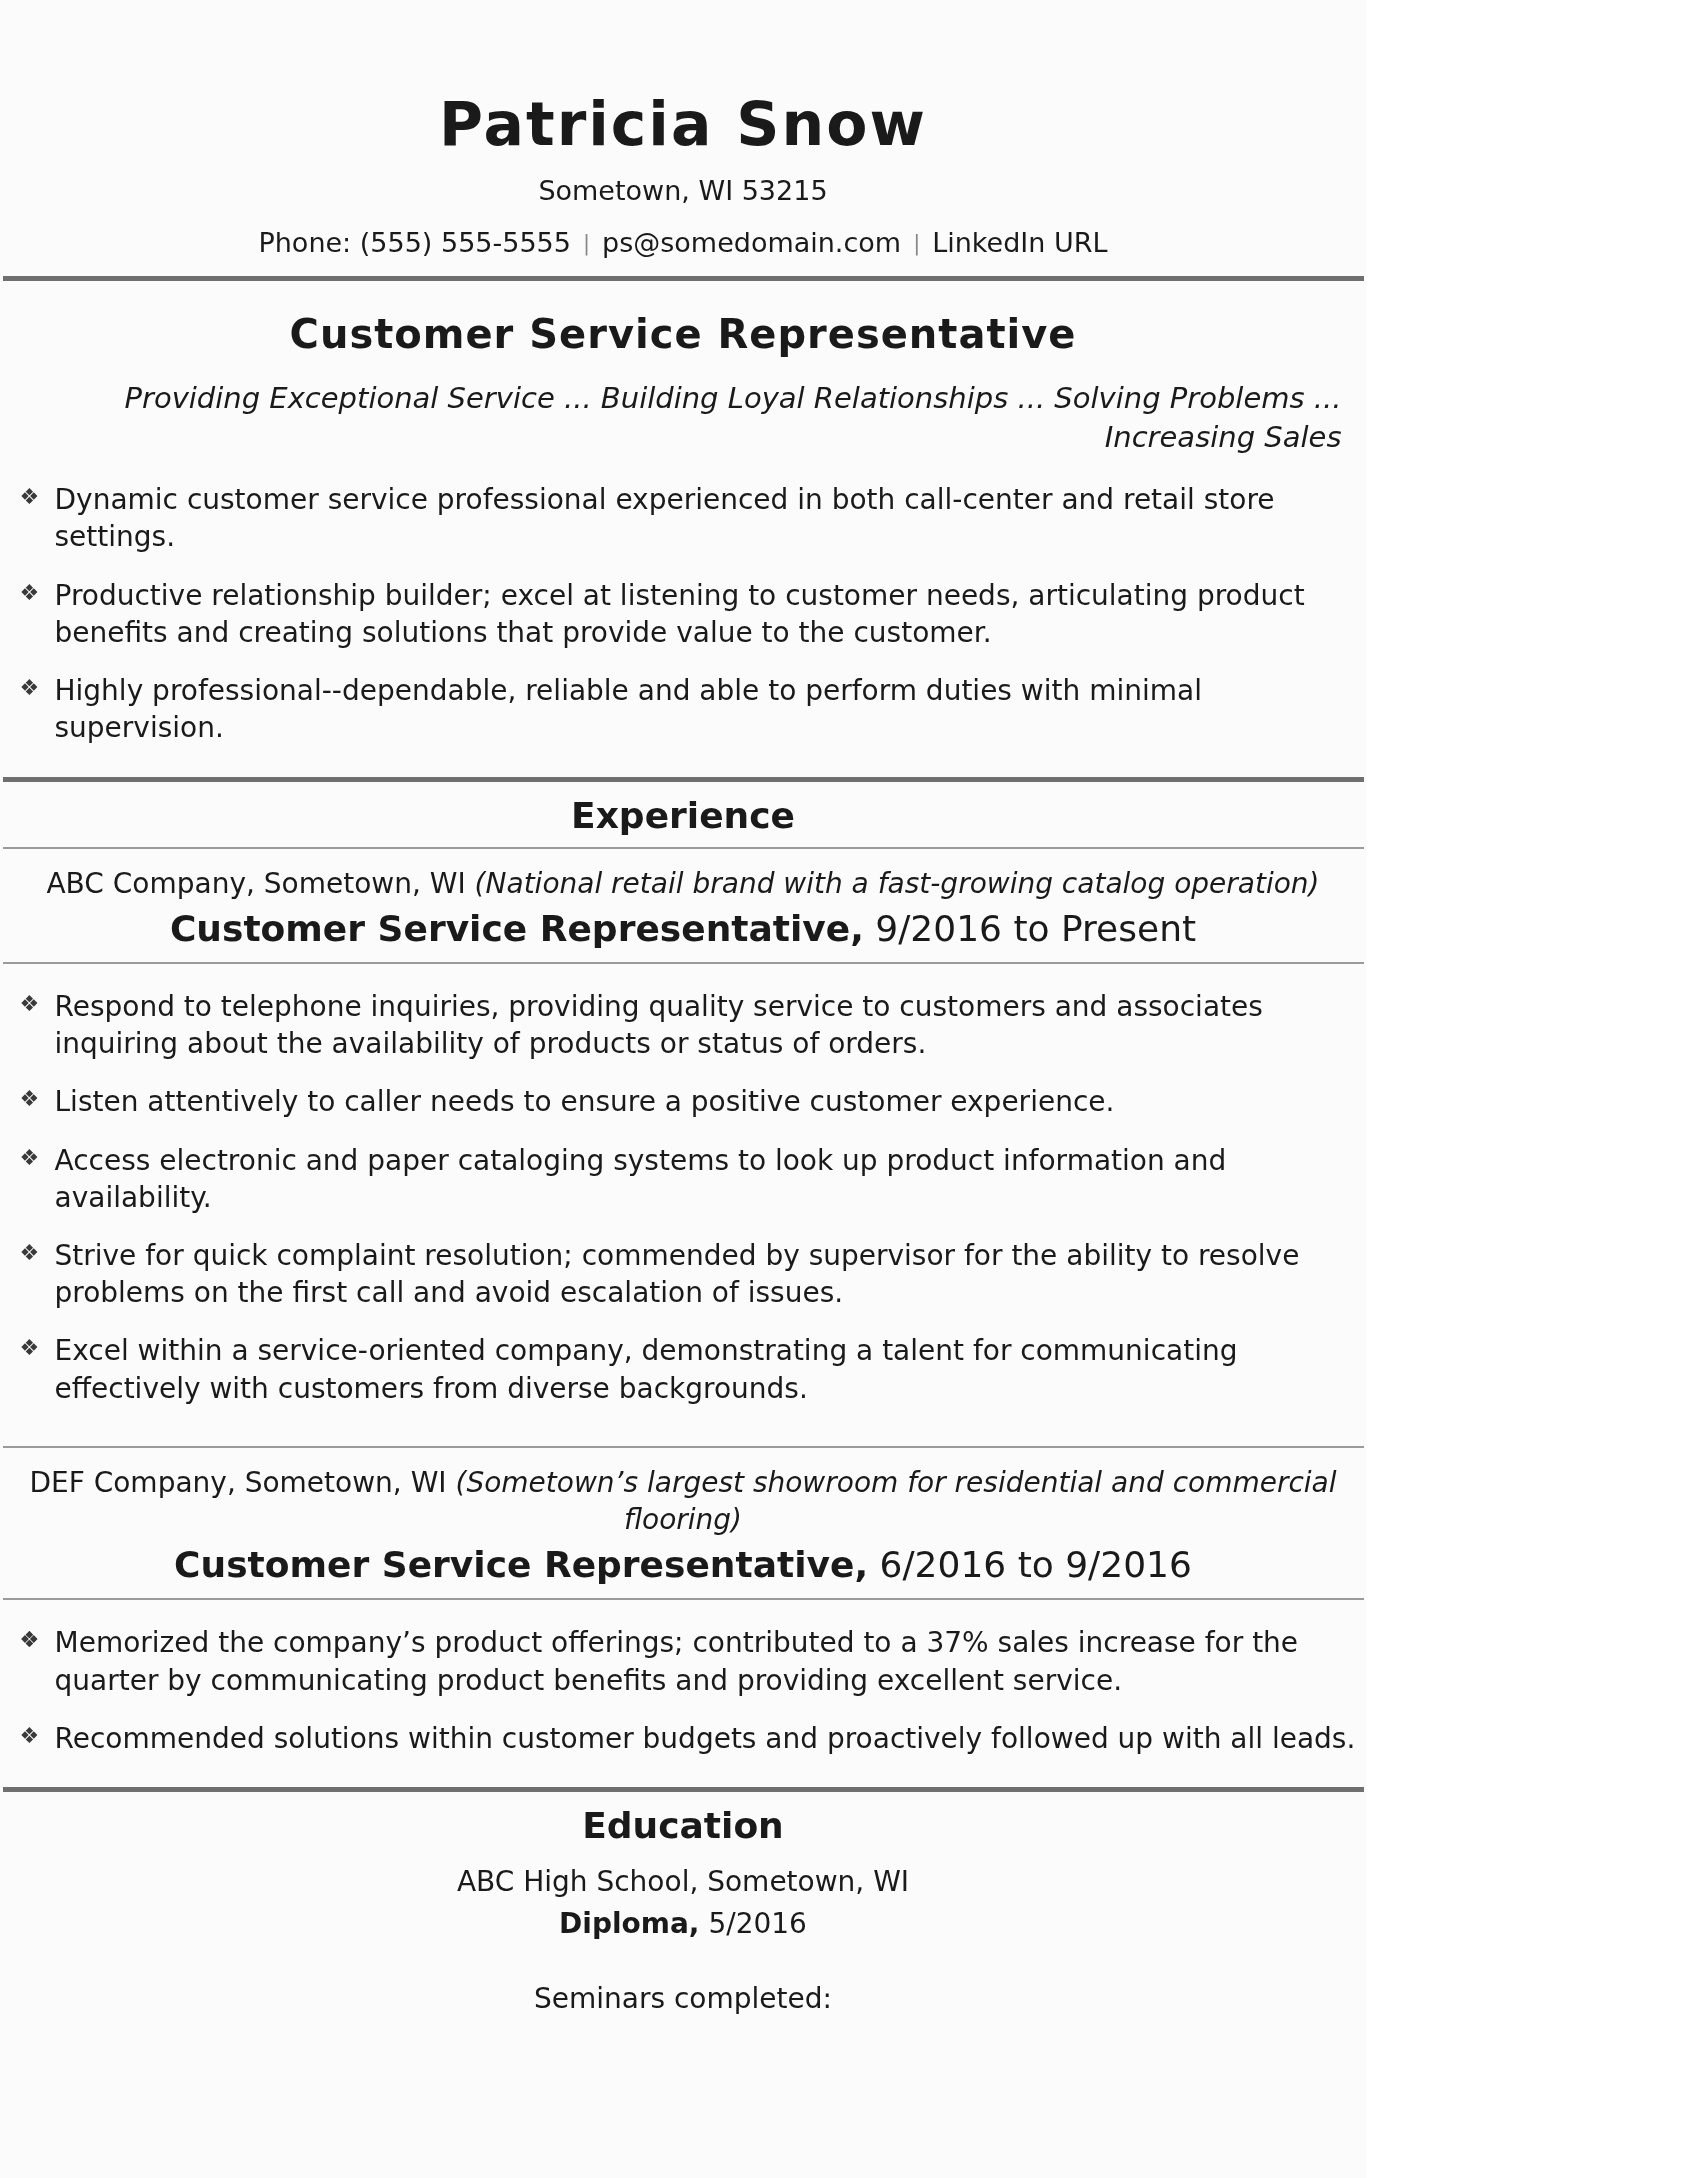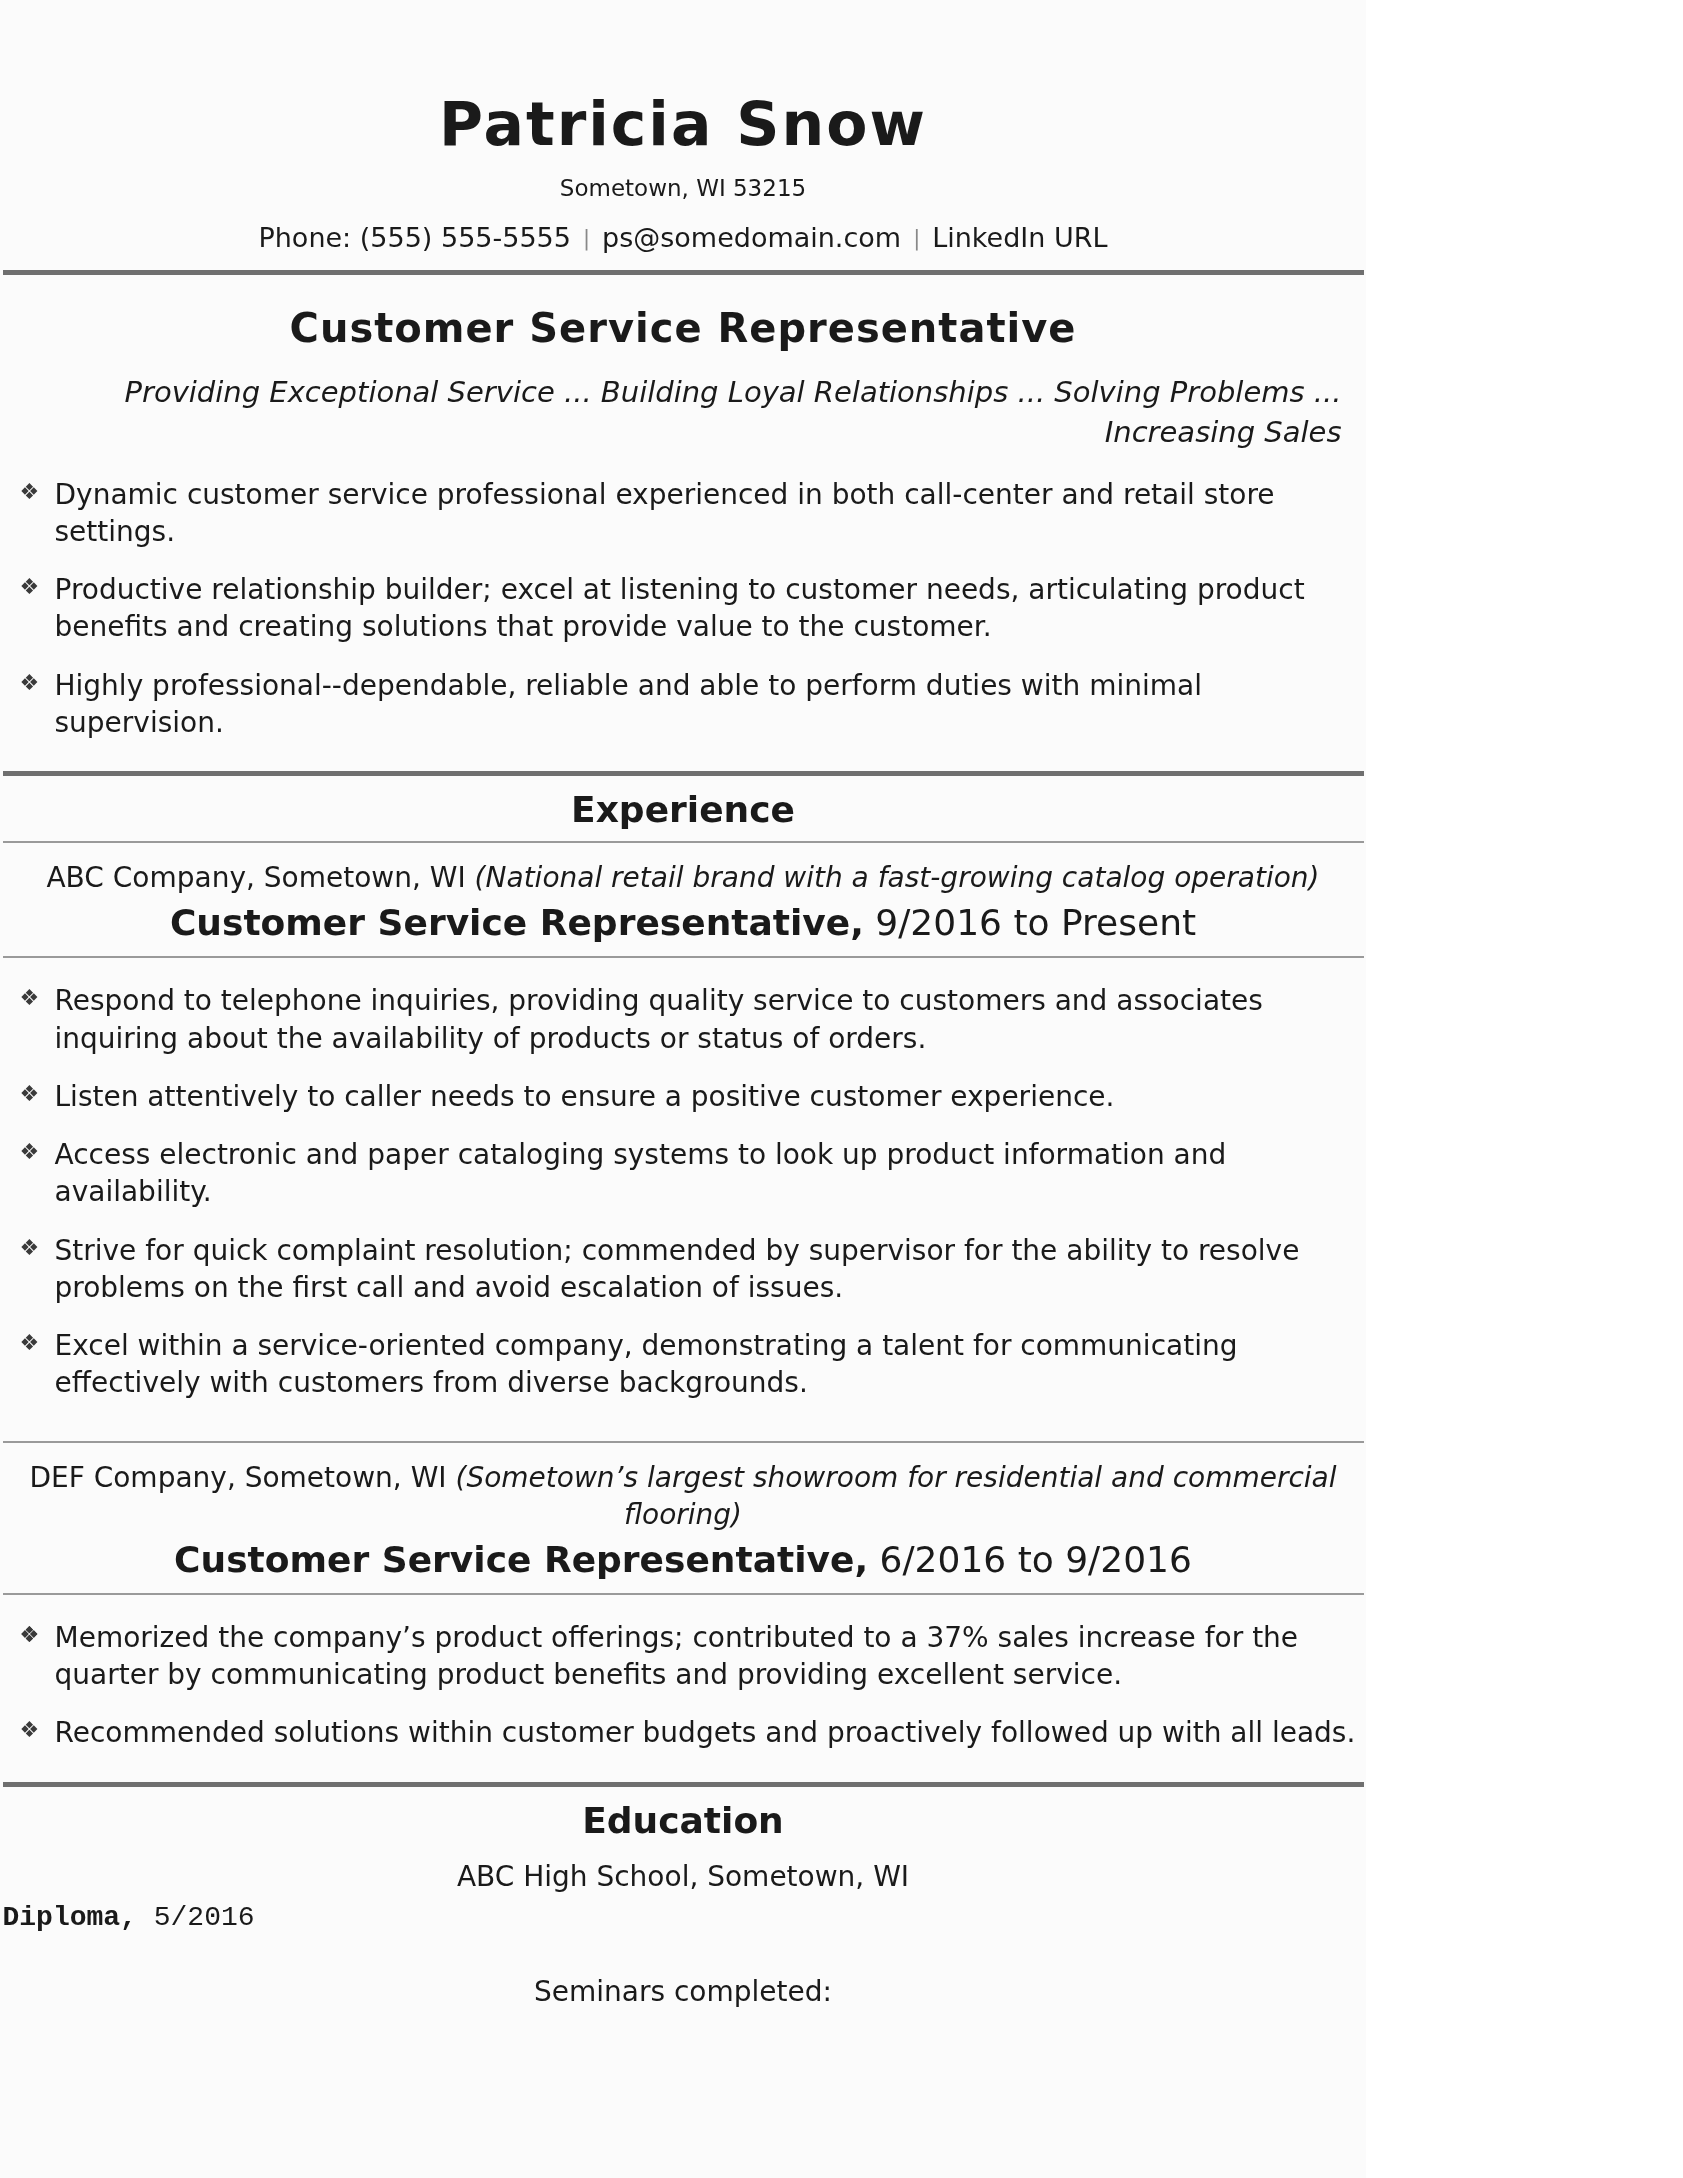--- a/index.html
+++ b/index.html
@@ -34,21 +34,21 @@
   .name {
     text-align: center;
     font-size: 60px;
     font-weight: bold;
     letter-spacing: 2px;
     line-height: 1.1;
     margin: 0 0 14px 0;
   }
   .addr {
     text-align: center;
-    font-size: 23px;
+    font-size: 27px;
     line-height: 1.35;
     margin: 16px;
   }
   .contact-line {
     text-align: center;
     font-size: 27px;
     line-height: 1.35;
     margin: 4px 0 0 0;
     white-space: nowrap;
   }
@@ -139,24 +139,23 @@
   .job-role b { font-weight: bold; }
 
   
   .edu-line {
     text-align: center;
     font-size: 28px;
     line-height: 1.4;
     margin: 16px 0 0 0;
   }
   .edu-degree {
-    text-align: left;
+    text-align: center;
     font-size: 28px;
     margin: 6px 0 0 0;
-    font-family: Liberation Mono, monospace;
   }
   .edu-degree b { font-weight: bold; }
   .seminars {
     text-align: center;
     font-size: 28px;
     margin: 42px 0 0 0;
   }
   .spacer-sm { height: 18px; }
 </style>
 </head>

